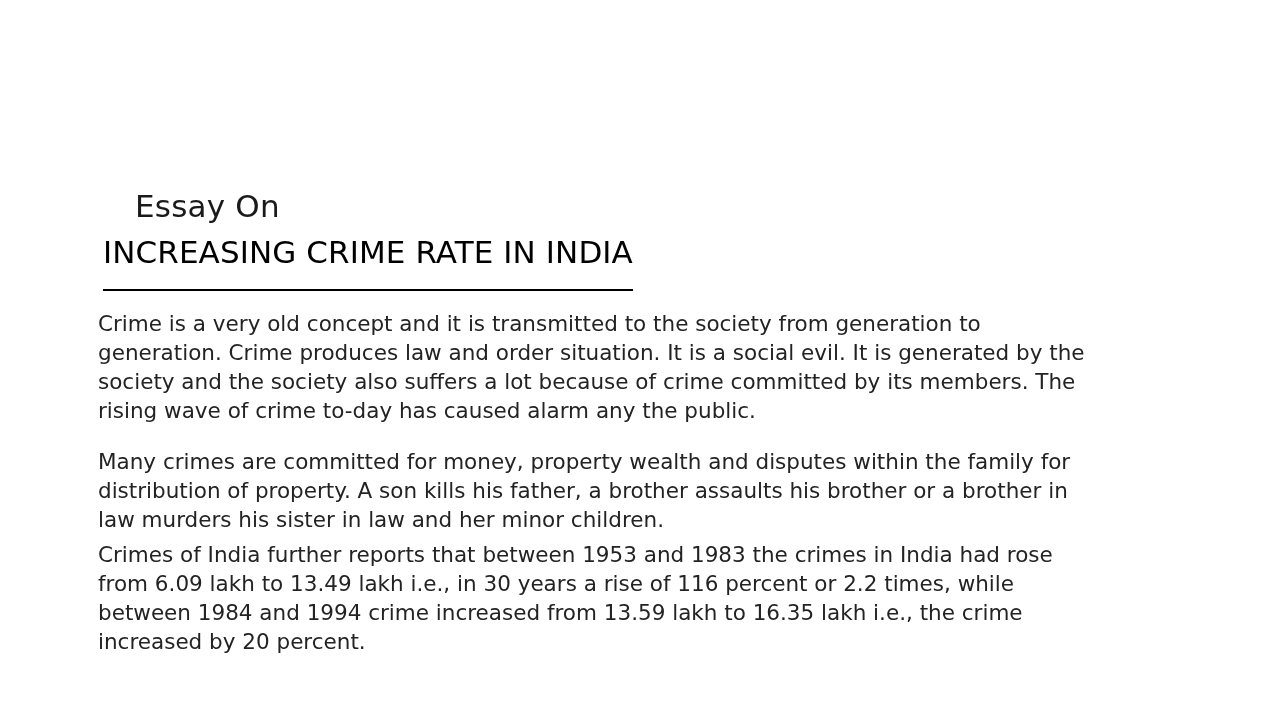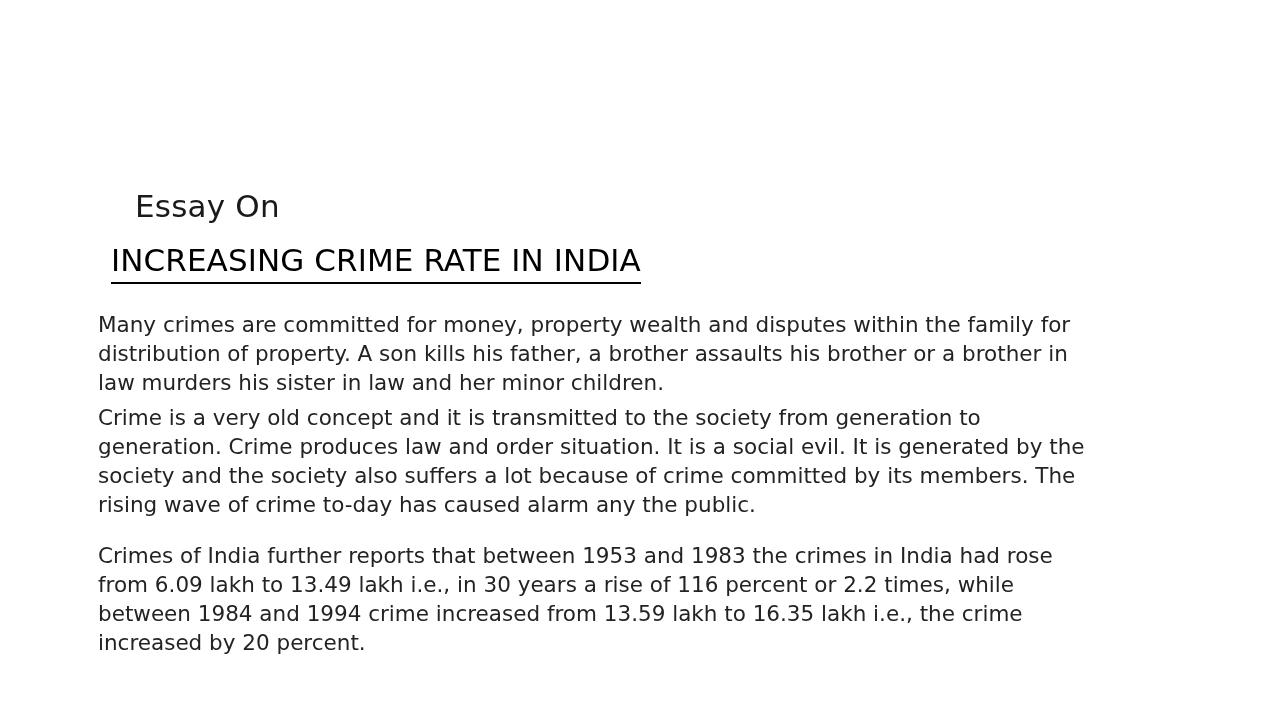--- a/index.html
+++ b/index.html
@@ -32,24 +32,24 @@
     font-weight: 400;
     color: #1a1a1a;
     margin: 0 0 0 37px;
     letter-spacing: 0.2px;
   }
   .title-main {
     font-size: 31px;
     line-height: 42px;
     font-weight: 400;
     color: #000000;
-    margin: 13px;
+    margin: 5px;
     display: inline-block;
     border-bottom: 2px solid #000000;
-    padding-bottom: 1px;
+    padding-bottom: 16px;
     letter-spacing: 0.1px;
   }
   .body-block {
     margin-top: 13px;
   }
   p.para {
     font-size: 21.5px;
     line-height: 29px;
     margin: 0 0 22px 0;
     color: #232323;
@@ -68,19 +68,19 @@
 <div class="slide">
   <div class="content">
 
     <div class="title-small">Essay On</div>
 
     <div>
       <h1 class="title-main">INCREASING CRIME RATE IN INDIA</h1>
     </div>
 
     <div class="body-block">
+      <p class="para">Crime is a very old concept and it is transmitted to the society from generation to generation. Crime produces law and order situation. It is a social evil. It is generated by the society and the society also suffers a lot because of crime committed by its members. The rising wave of crime to-day has caused alarm any the public.</p>
       <p class="para tight">Many crimes are committed for money, property wealth and disputes within the family for distribution of property. A son kills his father, a brother assaults his brother or a brother in law murders his sister in law and her minor children.</p>
-      <p class="para">Crime is a very old concept and it is transmitted to the society from generation to generation. Crime produces law and order situation. It is a social evil. It is generated by the society and the society also suffers a lot because of crime committed by its members. The rising wave of crime to-day has caused alarm any the public.</p>
       <p class="para">Crimes of India further reports that between 1953 and 1983 the crimes in India had rose from 6.09 lakh to 13.49 lakh i.e., in 30 years a rise of 116 percent or 2.2 times, while between 1984 and 1994 crime increased from 13.59 lakh to 16.35 lakh i.e., the crime increased by 20 percent.</p>
     </div>
 
   </div>
 </div>
 
 </body></html>

